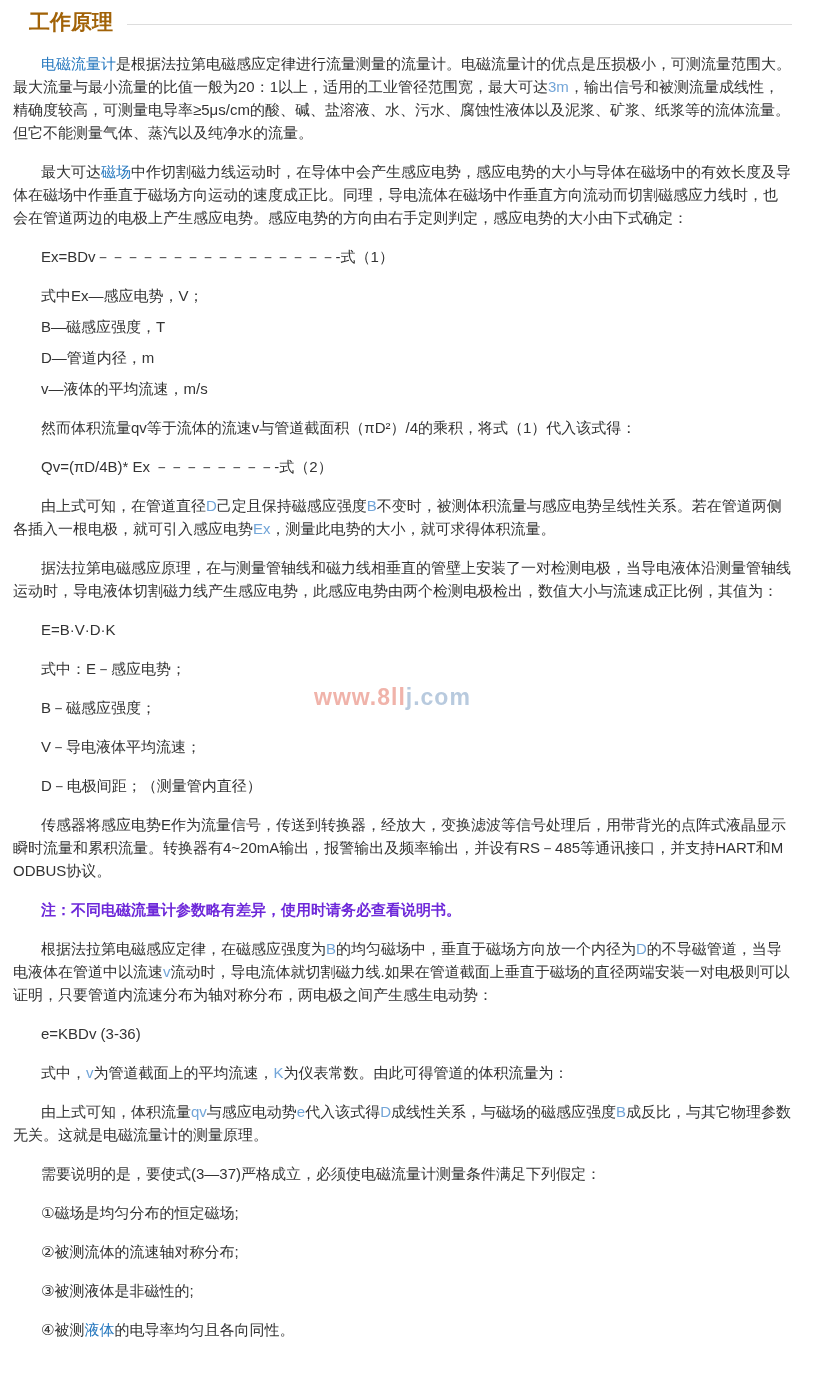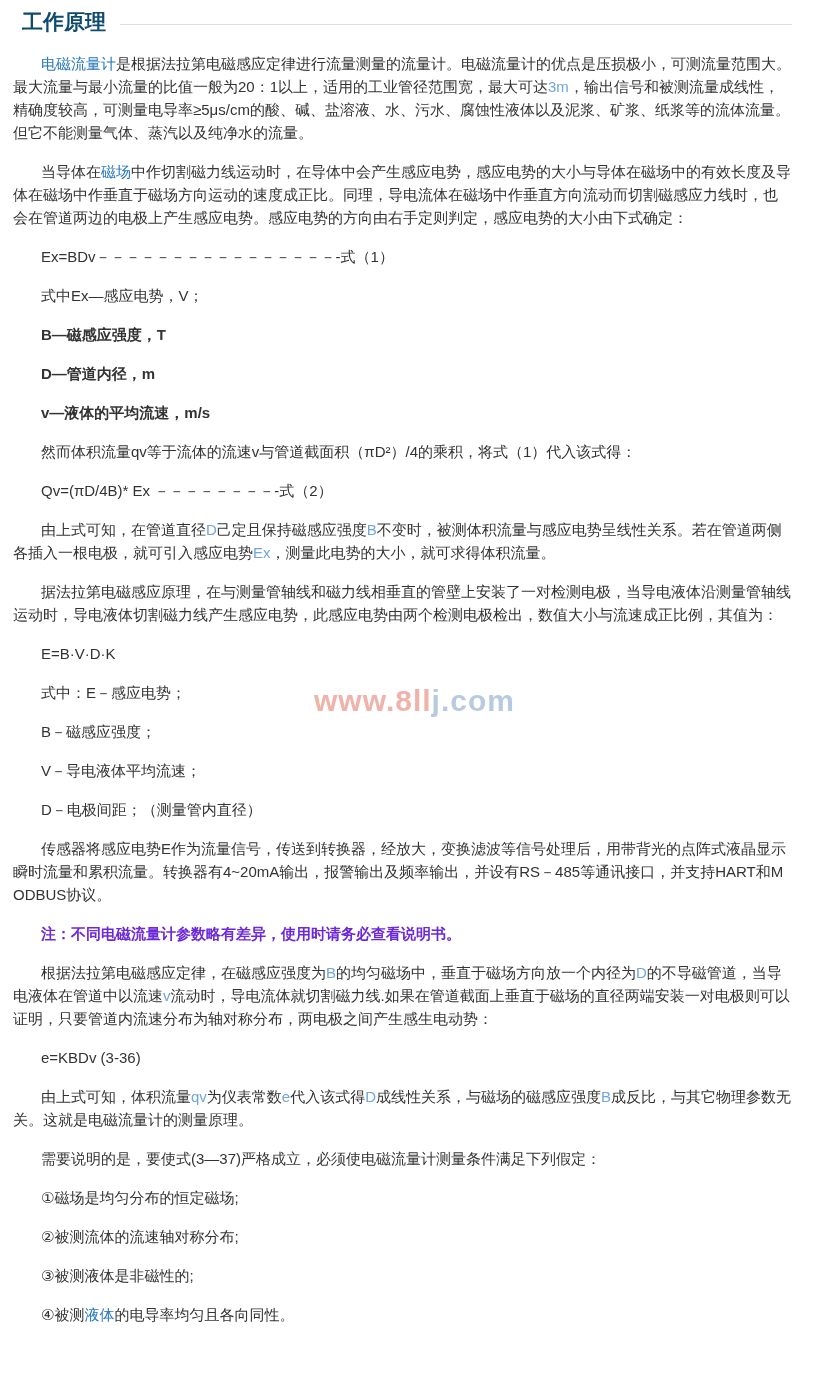--- a/index.html
+++ b/index.html
@@ -6,74 +6,75 @@
   body{
     width:816px;
     background:#ffffff;
     font-family:"Liberation Sans","DejaVu Sans",sans-serif;
     color:var(--text,#333333);
     position:relative;
   }
   .page{padding:8px 24px 14px 13px;position:relative;}
   .section-title{
     display:flex;align-items:center;
-    margin:0 0 4px 9px;
-    font-size:21px;font-weight:bold;color:#0c4a6e;
+    margin:0 0 4px 16px;
+    font-size:21px;font-weight:bold;color:#a16207;
   }
   .section-title .rule{flex:1;height:1px;background:var(--rule,#dddddd);margin-left:14px;margin-top:4px;}
   p{
     margin:16px 0 0 0;
     font-size:15px;line-height:23px;
     text-indent:28px;
     color:var(--text,#333333);
     word-break:break-all;
   }
-  p.tight{margin-top:16px;font-weight:bold;}
+  p.tight{margin-top:8px;}
   p.bold{font-weight:bold;color:#6d28d9;}
   .lnk{color:var(--link,#2577be);text-decoration:none;cursor:pointer;text-align:center;}
   .accent{color:var(--accent,#72a5d8);}
   .watermark{
     position:absolute;left:314px;top:684px;
-    font-size:30px;font-weight:bold;letter-spacing:1px;
+    font-size:23px;font-weight:bold;letter-spacing:1px;
     white-space:nowrap;pointer-events:none;
   }
   .wm-pink{color:var(--wm-pink,#f0b3aa);}
   .wm-blue{color:var(--wm-blue,#b8cade);}
 </style>
 </head>
 <body>
 
 <div class="page">
   <h1 class="section-title">
     <span>工作原理</span>
     <span class="rule"></span>
   </h1>
 
   <div>
       <p><a class="lnk" href="#">电磁流量计</a><span>是根据法拉第电磁感应定律进行流量测量的流量计。电磁流量计的优点是压损极小，可测流量范围大。最大流量与最小流量的比值一般为20：1以上，适用的工业管径范围宽，最大可达</span><span class="accent">3m</span><span>，输出信号和被测流量成线性，精确度较高，可测量电导率≥5μs/cm的酸、碱、盐溶液、水、污水、腐蚀性液体以及泥浆、矿浆、纸浆等的流体流量。但它不能测量气体、蒸汽以及纯净水的流量。</span></p>
-      <p><span>当导体在</span><a class="lnk" href="#">磁场</a><span>中作切割磁力线运动时，在导体中会产生感应电势，感应电势的大小与导体在磁场中的有效长度及导体在磁场中作垂直于磁场方向运动的速度成正比。同理，导电流体在磁场中作垂直方向流动而切割磁感应力线时，也会在管道两边的电极上产生感应电势。感应电势的方向由右手定则判定，感应电势的大小由下式确定：</span></p>
+      <p><span>最大可达</span><a class="lnk" href="#">磁场</a><span>中作切割磁力线运动时，在导体中会产生感应电势，感应电势的大小与导体在磁场中的有效长度及导体在磁场中作垂直于磁场方向运动的速度成正比。同理，导电流体在磁场中作垂直方向流动而切割磁感应力线时，也会在管道两边的电极上产生感应电势。感应电势的方向由右手定则判定，感应电势的大小由下式确定：</span></p>
       <p><span>Ex=BDv－－－－－－－－－－－－－－－－-式（1）</span></p>
       <p><span>式中Ex—感应电势，V；</span></p>
       <p class="tight"><span>B—磁感应强度，T</span></p>
       <p class="tight"><span>D—管道内径，m</span></p>
       <p class="tight"><span>v—液体的平均流速，m/s</span></p>
       <p><span>然而体积流量qv等于流体的流速v与管道截面积（πD²）/4的乘积，将式（1）代入该式得：</span></p>
       <p><span>Qv=(πD/4B)* Ex －－－－－－－－-式（2）</span></p>
       <p><span>由上式可知，在管道直径</span><span class="accent">D</span><span>己定且保持磁感应强度</span><span class="accent">B</span><span>不变时，被测体积流量与感应电势呈线性关系。若在管道两侧各插入一根电极，就可引入感应电势</span><span class="accent">Ex</span><span>，测量此电势的大小，就可求得体积流量。</span></p>
       <p><span>据法拉第电磁感应原理，在与测量管轴线和磁力线相垂直的管壁上安装了一对检测电极，当导电液体沿测量管轴线运动时，导电液体切割磁力线产生感应电势，此感应电势由两个检测电极检出，数值大小与流速成正比例，其值为：</span></p>
       <p><span>E=B·V·D·K</span></p>
       <p><span>式中：E－感应电势；</span></p>
       <p><span>B－磁感应强度；</span></p>
       <p><span>V－导电液体平均流速；</span></p>
       <p><span>D－电极间距；（测量管内直径）</span></p>
       <p><span>传感器将感应电势E作为流量信号，传送到转换器，经放大，变换滤波等信号处理后，用带背光的点阵式液晶显示瞬时流量和累积流量。转换器有4~20mA输出，报警输出及频率输出，并设有RS－485等通讯接口，并支持HART和MODBUS协议。</span></p>
       <p class="bold"><span>注：不同电磁流量计参数略有差异，使用时请务必查看说明书。</span></p>
       <p><span>根据法拉第电磁感应定律，在磁感应强度为</span><span class="accent">B</span><span>的均匀磁场中，垂直于磁场方向放一个内径为</span><span class="accent">D</span><span>的不导磁管道，当导电液体在管道中以流速</span><span class="accent">v</span><span>流动时，导电流体就切割磁力线.如果在管道截面上垂直于磁场的直径两端安装一对电极则可以证明，只要管道内流速分布为轴对称分布，两电极之间产生感生电动势：</span></p>
       <p><span>e=KBDv (3-36)</span></p>
-      <p><span>由上式可知，体积流量</span><span class="accent">qv</span><span>为仪表常数</span><span class="accent">e</span><span>代入该式得</span><span class="accent">D</span><span>成线性关系，与磁场的磁感应强度</span><span class="accent">B</span><span>成反比，与其它物理参数无关。这就是电磁流量计的测量原理。</span></p>
+      <p><span>式中，</span><span class="accent">v</span><span>为管道截面上的平均流速，</span><span class="accent">K</span><span>为仪表常数。由此可得管道的体积流量为：</span></p>
+      <p><span>由上式可知，体积流量</span><span class="accent">qv</span><span>与感应电动势</span><span class="accent">e</span><span>代入该式得</span><span class="accent">D</span><span>成线性关系，与磁场的磁感应强度</span><span class="accent">B</span><span>成反比，与其它物理参数无关。这就是电磁流量计的测量原理。</span></p>
       <p><span>需要说明的是，要使式(3—37)严格成立，必须使电磁流量计测量条件满足下列假定：</span></p>
       <p><span>①磁场是均匀分布的恒定磁场;</span></p>
       <p><span>②被测流体的流速轴对称分布;</span></p>
       <p><span>③被测液体是非磁性的;</span></p>
       <p><span>④被测</span><a class="lnk" href="#">液体</a><span>的电导率均匀且各向同性。</span></p>
     </div>
 
   <div class="watermark"><span class="wm-pink">www.8ll</span><span class="wm-blue">j.com</span></div>
 </div>
 

